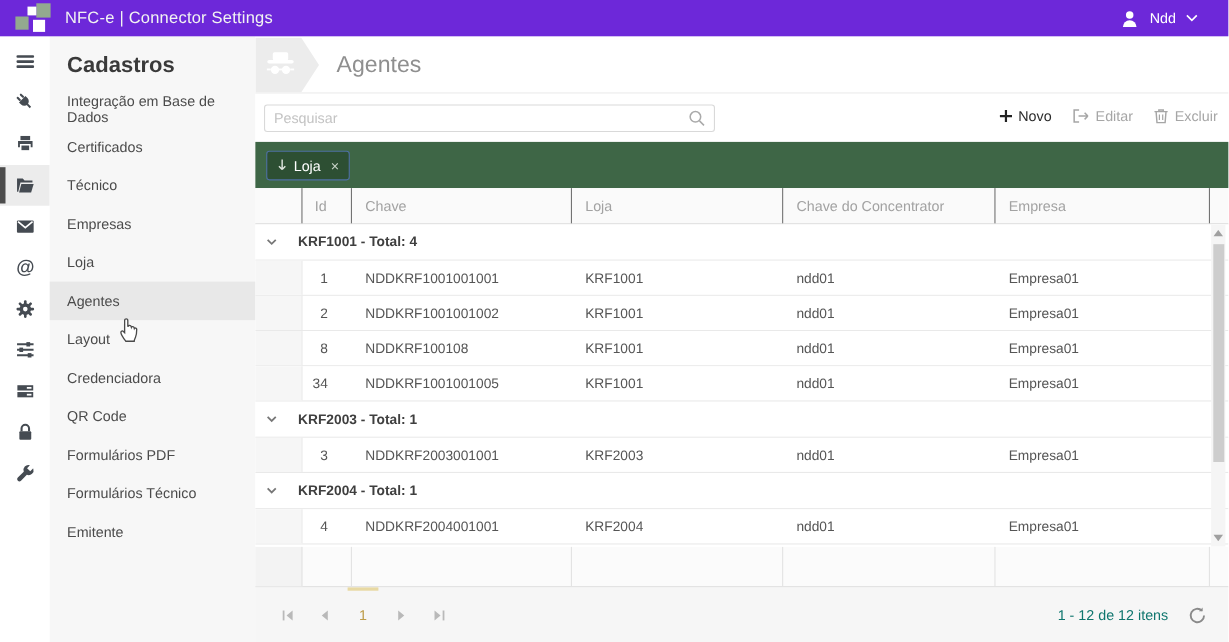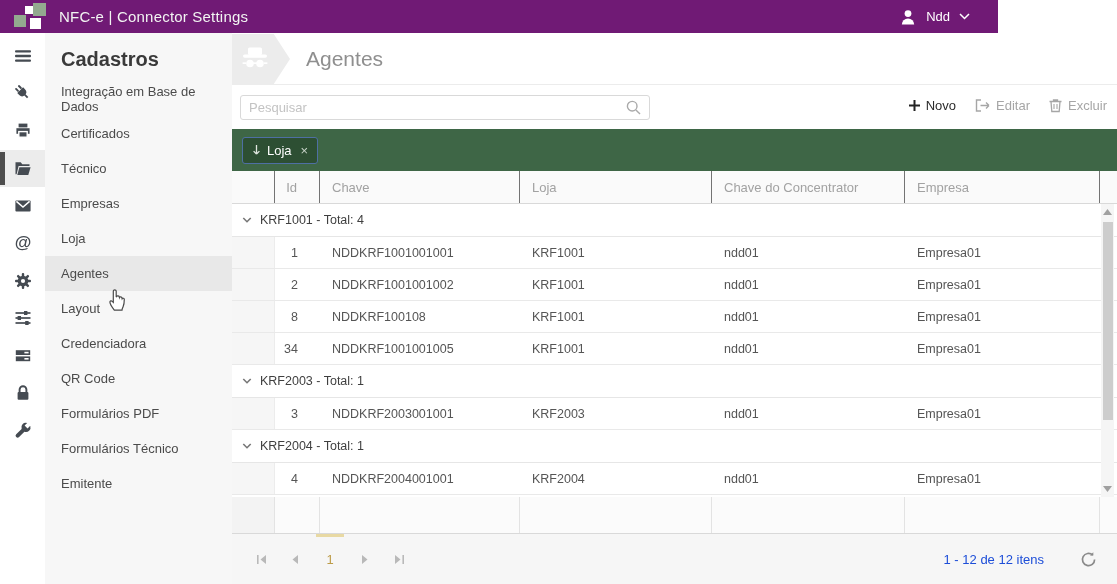--- a/index.html
+++ b/index.html
@@ -1,21 +1,21 @@
 <!DOCTYPE html>
 <html><head>
 <meta charset="utf-8">
 <style>
   *{margin:0;padding:0;box-sizing:border-box}
   html,body{width:1117px;height:584px;overflow:hidden;background:#fff;
     font-family:"Liberation Sans",sans-serif;}
   .app{position:relative;width:1117px;height:584px;overflow:hidden;background:#fff}
 
   
-  .topbar{position:absolute;left:0;top:0;width:998px;height:33px;background:#701a75;
+  .topbar{position:absolute;left:0;top:0;width:1117px;height:33px;background:#6d28d9;
     display:flex;align-items:center;z-index:30}
   .logo{position:relative;width:36px;height:29px;margin-left:13px;flex:0 0 auto}
   .logo .sq{position:absolute}
   .sq-a{left:20px;top:1px;width:13px;height:13px;background:#93A98F}
   .sq-b{left:12px;top:4px;width:8px;height:8px;background:#ffffff}
   .sq-c{left:1px;top:13px;width:12px;height:12px;background:#93A98F}
   .sq-d{left:17px;top:16px;width:11px;height:11px;background:#ffffff}
   .app-title{color:#f2f4f2;font-size:15px;margin-left:10px;letter-spacing:.2px}
   .user{position:absolute;right:28px;top:0;height:33px;display:flex;align-items:center;
     gap:9px;color:#fff;font-size:13px;cursor:pointer}
@@ -68,22 +68,22 @@
   .hcell{display:flex;align-items:center;padding-left:12px;border-right:1px solid #737373;height:100%}
   .col-expand{width:43px;padding-left:0}
   .col-id{width:45px;justify-content:flex-end;padding:0 22px 0 0}
   .col-chave{width:200px}
   .col-loja{width:192px}
   .col-conc{width:193px}
   .col-emp{width:195px}
   .col-spacer{width:17px;border-right:none;padding:0}
 
   .grid-body{position:relative;height:293px;overflow:hidden;background:#fff}
-  .group-row{height:33px;display:flex;align-items:center;padding-left:9px;gap:7px;
-    border-bottom:1px solid #e6e6e6;font-weight:normal;font-size:12.5px;color:#3f3f3f;cursor:pointer}
+  .group-row{height:33px;display:flex;align-items:center;padding-left:9px;gap:18px;
+    border-bottom:1px solid #e6e6e6;font-weight:bold;font-size:12.5px;color:#3f3f3f;cursor:pointer}
   .data-row{height:32px;display:flex;border-bottom:1px solid #e9e9e9;font-size:12.5px;color:#555;background:#fff}
   .cell{display:flex;align-items:center;padding-left:12px;overflow:hidden;white-space:nowrap}
   .cell.col-expand{background:#f6f6f6;border-right:1px solid #ececec}
   .cell.col-id{justify-content:flex-end;padding:0 22px 0 0}
 
   
   .vscroll{position:absolute;right:3px;top:0;width:13px;height:100%;background:#f5f5f5;z-index:5}
   .vs-arrow{position:absolute;left:0;width:13px;height:14px;display:flex;align-items:center;justify-content:center}
   .vs-up{top:1px}.vs-down{bottom:1px}
   .vs-thumb{position:absolute;left:1.5px;top:18px;width:10px;height:198px;background:#cdcdcd}
@@ -93,22 +93,22 @@
   .fcell.col-expand{background:#f3f3f3}
   .fcell.col-spacer{border-right:none}
 
   
   .pager{height:50px;background:#f6f6f6;position:relative;display:flex;align-items:stretch;font-size:13px}
   .pager-btns{display:flex;align-items:stretch;padding-left:12px}
   .pbtn{width:12px;margin:0 11px;display:flex;align-items:center;justify-content:center;cursor:pointer}
   .pnum{position:relative;min-width:28px;margin:0 4px;display:flex;align-items:center;justify-content:center;
     color:#BD9C49;cursor:pointer}
   .pnum::before{content:'';position:absolute;top:0;left:0;right:0;height:3px;background:#E8D9A3}
-  .pager-right{position:absolute;right:20px;top:0;height:100%;display:flex;align-items:center;gap:36px;
-    color:#1d4ed8}
+  .pager-right{position:absolute;right:20px;top:0;height:100%;display:flex;align-items:center;gap:18px;
+    color:#0f766e}
   .refresh{cursor:pointer;display:flex;align-items:center}
 </style>
 </head>
 <body>
 
 <div class="app">
 
   <header class="topbar">
     <div class="logo">
       <span class="sq sq-a"></span>

